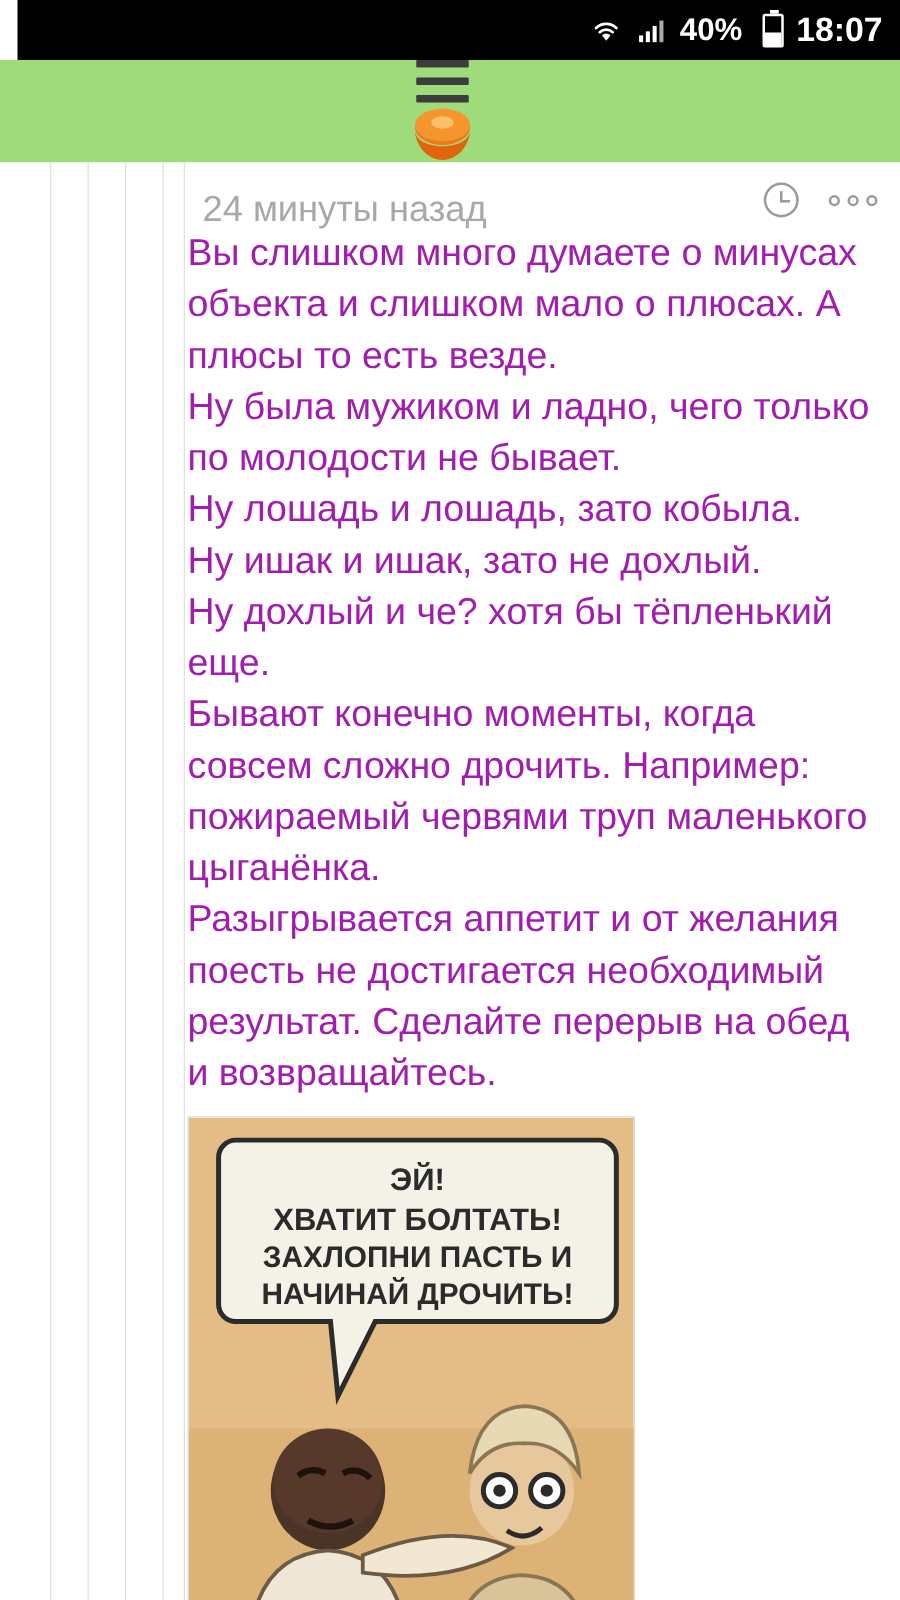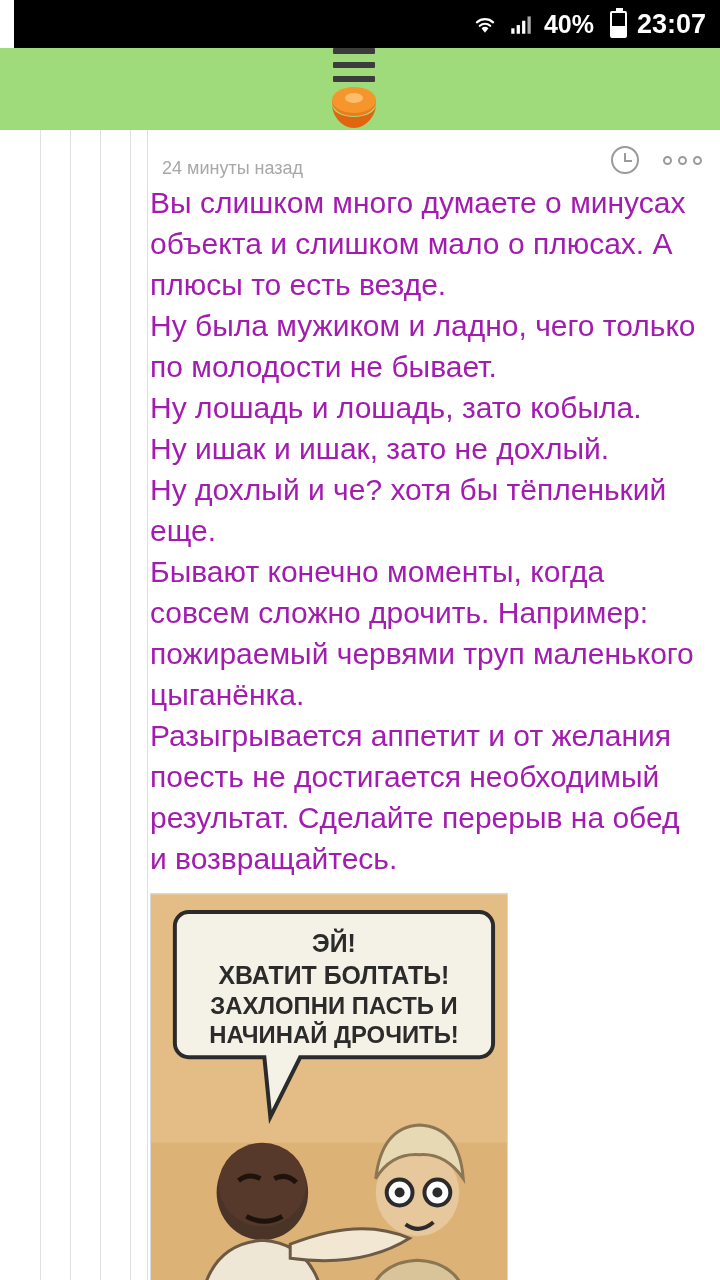--- a/index.html
+++ b/index.html
@@ -175,21 +175,21 @@
     position: relative;
     height: 36px;
   }
   .author {
     font-size: 27px;
     font-weight: bold;
     color: #8fbf6a;
     white-space: nowrap;
   }
   .time-ago {
-    font-size: 18px;
+    font-size: 29px;
     color: #a8a8a8;
     margin-left: 12px;
     white-space: nowrap;
     margin-top: 17px;
   }
   .head-spacer { flex: 1 1 auto; }
   .clock-icon {
     width: 28px; height: 28px;
     border: 2px solid #9a9a9a;
     border-radius: 50%;
@@ -260,21 +260,21 @@
       <rect x="13" y="9" width="3" height="12" fill="#ffffff"></rect>
       <rect x="18" y="5" width="3" height="16" fill="#aaaaaa"></rect>
     </svg>
   </div>
   <div class="sb-item battery-pct">40%</div>
   <div class="sb-item">
     <div class="battery-icon">
         <div class="fill"></div>
       </div>
   </div>
-  <div class="sb-item clock">23:07</div>
+  <div class="sb-item clock">18:07</div>
 </div>
 
 <div class="appbar">
   <div class="hamburger">
     <span></span>
       <span></span>
       <span></span>
   </div>
   <div>
     <svg class="logo" viewBox="0 0 58 54" aria-hidden="true">

